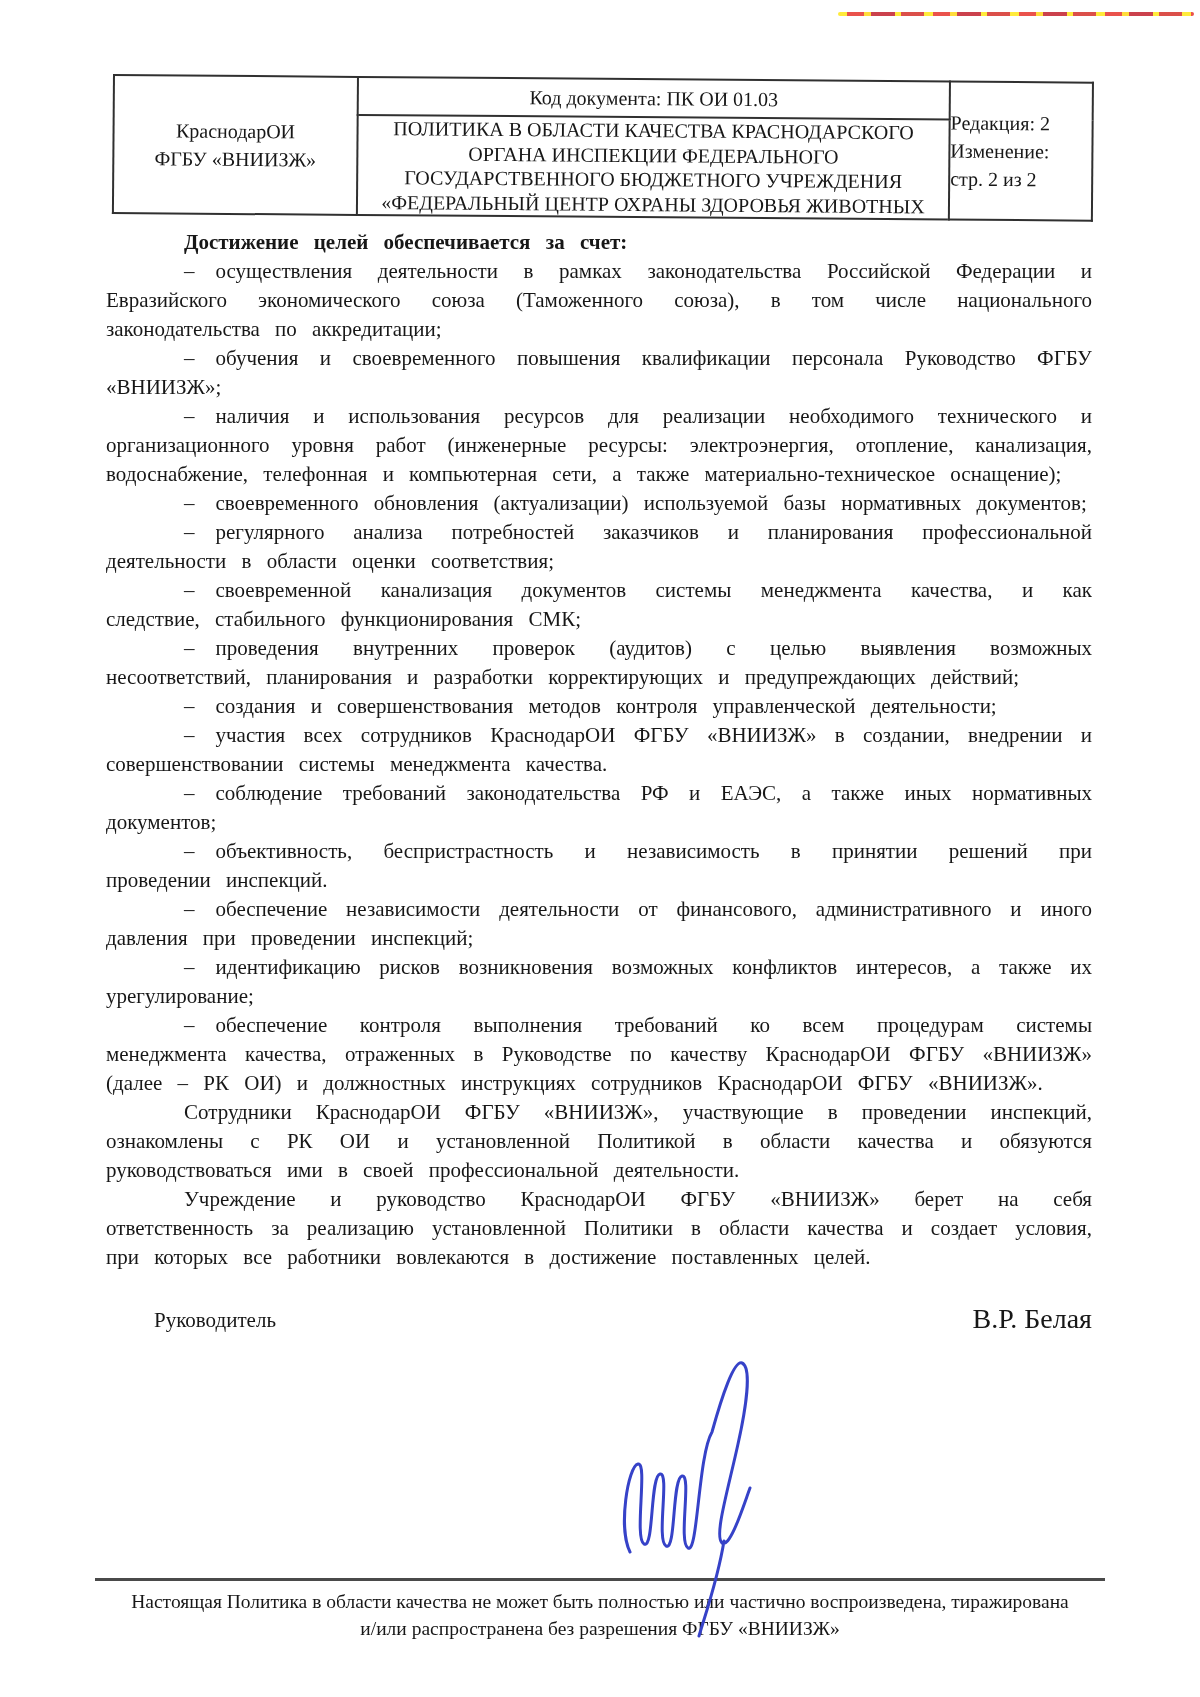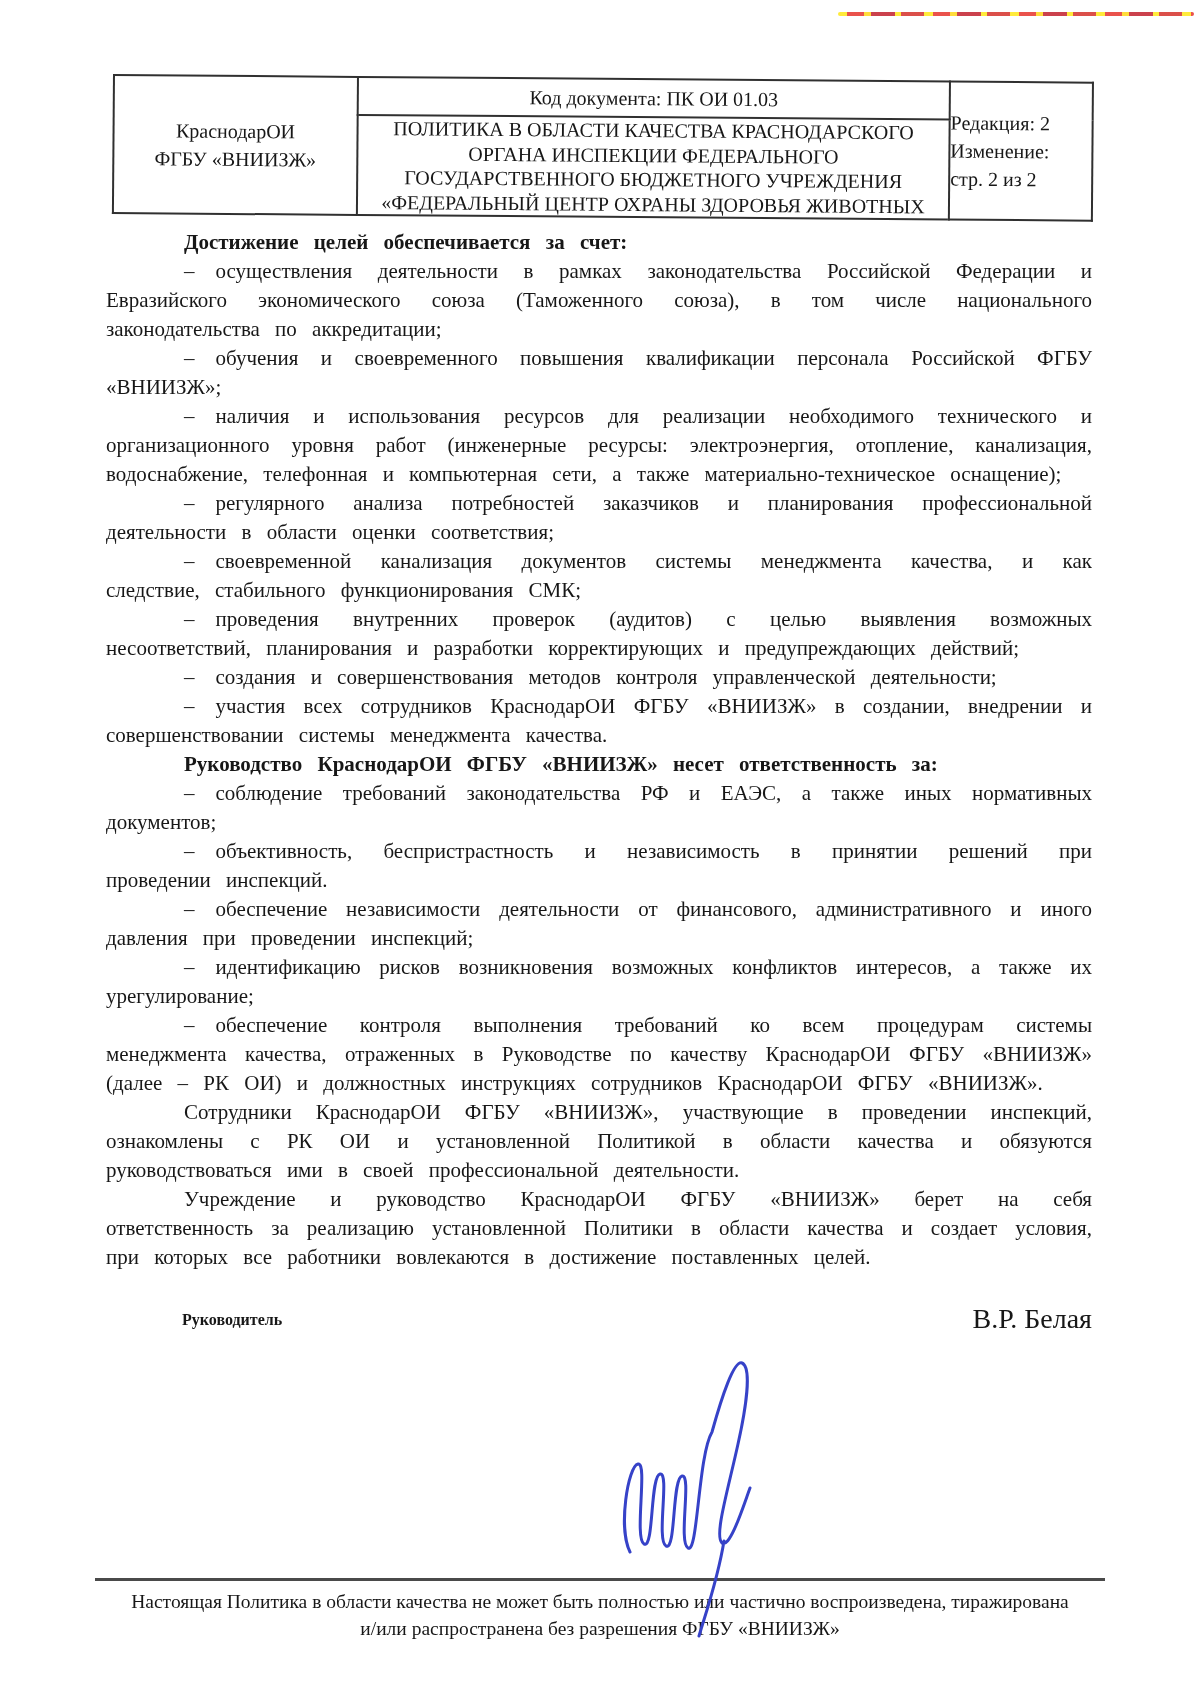--- a/index.html
+++ b/index.html
@@ -34,21 +34,21 @@
     font-size:21px; line-height:29px; text-align:justify; word-spacing:10px;
   }
   .para { margin:0; text-indent:78px; }
   .bold { font-weight:bold; }
   .em-para { font-weight:bold; font-style:italic; margin-top:44px; }
 
   .sign-row {
     display:flex; justify-content:space-between; align-items:flex-end;
     margin-top:32px; text-align:left; word-spacing:normal;
   }
-  .sign-left { margin-left:76px; font-size:16px; line-height:30px;font-weight:bold; }
+  .sign-left { margin-left:48px; font-size:21px; line-height:30px; }
   .sign-name { font-size:28px; padding-bottom:2px; }
 
   .signature-svg { position:absolute; left:600px; top:1340px; z-index:3; }
 
   
   .footer { position:absolute; left:0; top:1578px; width:1200px; }
   .footer-rule { margin:0 auto; width:1010px; height:3px; background:#4a4a4a; }
   .footer-text { margin-top:7px; text-align:center; font-size:19.5px; line-height:27px; }
 </style>
 </head>
@@ -79,28 +79,28 @@
           <div>ГОСУДАРСТВЕННОГО БЮДЖЕТНОГО УЧРЕЖДЕНИЯ</div>
           <div>«ФЕДЕРАЛЬНЫЙ ЦЕНТР ОХРАНЫ ЗДОРОВЬЯ ЖИВОТНЫХ</div>
         </td>
       </tr>
     </tbody>
   </table>
 
   <div class="body-text">
     <p class="para bold">Достижение целей обеспечивается за счет:</p>
     <p class="para">–  осуществления деятельности в рамках законодательства Российской Федерации и Евразийского экономического союза (Таможенного союза), в том числе национального законодательства по аккредитации;</p>
-    <p class="para">–  обучения и своевременного повышения квалификации персонала Российской ФГБУ «ВНИИЗЖ»;</p>
+    <p class="para">–  обучения и своевременного повышения квалификации персонала Руководство ФГБУ «ВНИИЗЖ»;</p>
     <p class="para">–  наличия и использования ресурсов для реализации необходимого технического и организационного уровня работ (инженерные ресурсы: электроэнергия, отопление, канализация, водоснабжение, телефонная и компьютерная сети, а также материально-техническое оснащение);</p>
+    <p class="para">–  своевременного обновления (актуализации) используемой базы нормативных документов;</p>
     <p class="para">–  регулярного анализа потребностей заказчиков и планирования профессиональной деятельности в области оценки соответствия;</p>
     <p class="para">–  своевременной канализация документов системы менеджмента качества, и как следствие, стабильного функционирования СМК;</p>
     <p class="para">–  проведения внутренних проверок (аудитов) с целью выявления возможных несоответствий, планирования и разработки корректирующих и предупреждающих действий;</p>
     <p class="para">–  создания и совершенствования методов контроля управленческой деятельности;</p>
     <p class="para">–  участия всех сотрудников КраснодарОИ ФГБУ «ВНИИЗЖ» в создании, внедрении и совершенствовании системы менеджмента качества.</p>
-    <p class="para bold">Руководство КраснодарОИ ФГБУ «ВНИИЗЖ» несет ответственность за:</p>
     <p class="para">–  соблюдение требований законодательства РФ и ЕАЭС, а также иных нормативных документов;</p>
     <p class="para">–  объективность, беспристрастность и независимость в принятии решений при проведении инспекций.</p>
     <p class="para">–  обеспечение независимости деятельности от финансового, административного и иного давления при проведении инспекций;</p>
     <p class="para">–  идентификацию рисков возникновения возможных конфликтов интересов, а также их урегулирование;</p>
     <p class="para">–  обеспечение контроля выполнения требований ко всем процедурам системы менеджмента качества, отраженных в Руководстве по качеству КраснодарОИ ФГБУ «ВНИИЗЖ» (далее – РК ОИ) и должностных инструкциях сотрудников КраснодарОИ ФГБУ «ВНИИЗЖ».</p>
     <p class="para">Сотрудники КраснодарОИ ФГБУ «ВНИИЗЖ», участвующие в проведении инспекций, ознакомлены с РК ОИ и установленной Политикой в области качества и обязуются руководствоваться ими в своей профессиональной деятельности.</p>
     <p class="para">Учреждение и руководство КраснодарОИ ФГБУ «ВНИИЗЖ» берет на себя ответственность за реализацию установленной Политики в области качества и создает условия, при которых все работники вовлекаются в достижение поставленных целей.</p>
 
     <div class="sign-row">
       <div class="sign-left">

